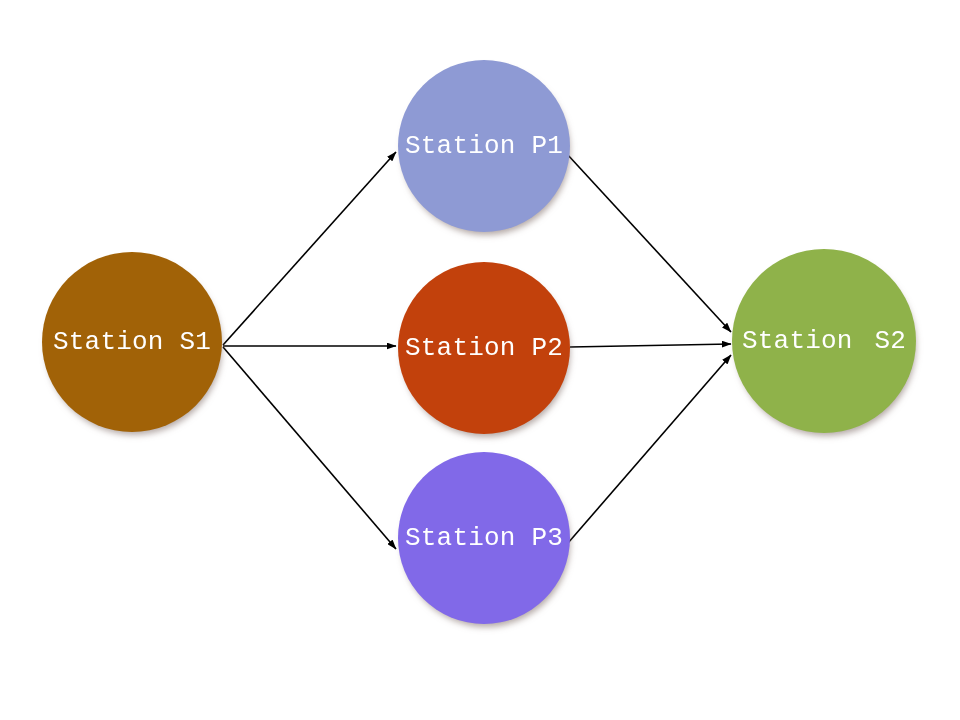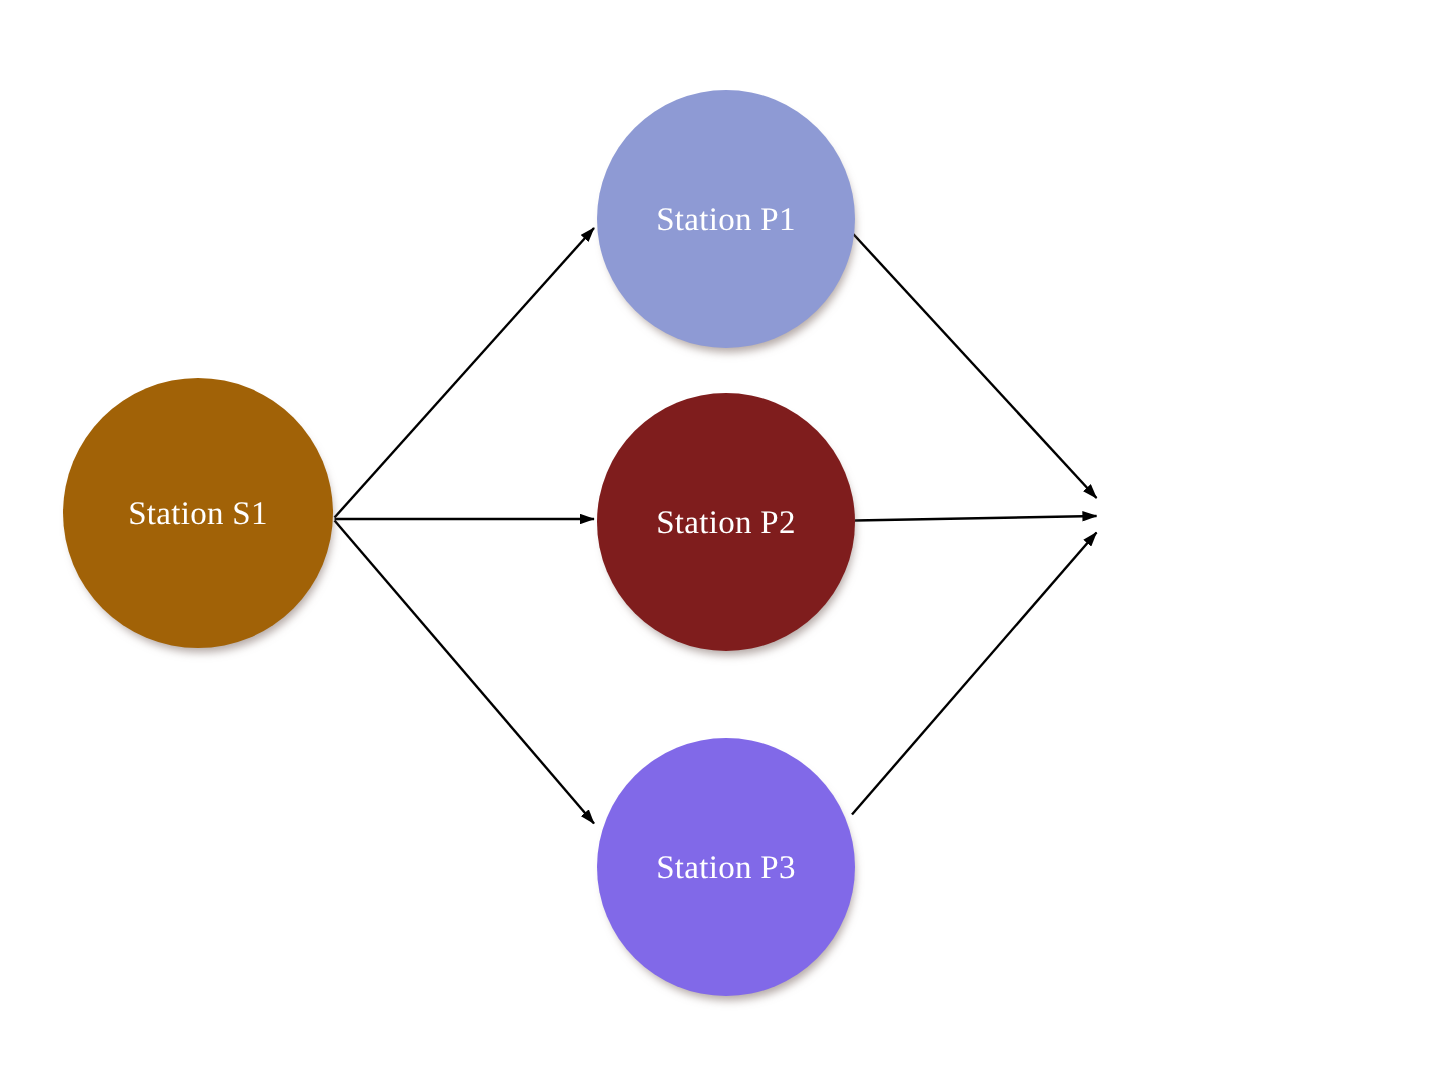--- a/index.html
+++ b/index.html
@@ -28,22 +28,22 @@
     position: absolute;
     border-radius: 50%;
     display: flex;
     align-items: center;
     justify-content: center;
     box-sizing: border-box;
     box-shadow: 2px 5px 6px -2px rgba(120, 100, 95, 0.55);
   }
   .node-label {
     color: #ffffff;
-    font-family: Liberation Serif, serif;
-    font-size: 22px;
+    font-family: Liberation Mono, monospace;
+    font-size: 26px;
     font-weight: 400;
     letter-spacing: 0.2px;
     line-height: 1;
     white-space: nowrap;
     text-align: center;
     user-select: none;
   }
   .node-label.wide-gap {
     word-spacing: 6px;
   }
@@ -70,22 +70,25 @@
   </svg>
 
   <div class="node" style="left: 42px; top: 252px; width: 180px; height: 180px; background: #a16207;">
     <span class="node-label" style="color: rgb(255, 255, 255);">Station S1</span>
   </div>
 
   <div class="node" style="left: 398px; top: 60px; width: 172px; height: 172px; background: rgb(142, 154, 212);">
     <span class="node-label" style="color: rgb(255, 255, 255);">Station P1</span>
   </div>
 
-  <div class="node" style="left: 398px; top: 262px; width: 172px; height: 172px; background: #7f1d1d;">
+  <div class="node" style="left: 398px; top: 262px; width: 172px; height: 172px; background: #c2410c;">
     <span class="node-label" style="color: rgb(255, 255, 255);">Station P2</span>
   </div>
 
-  <div class="node" style="left: 398px; top: 492px; width: 172px; height: 172px; background: rgb(129, 105, 232);">
+  <div class="node" style="left: 398px; top: 452px; width: 172px; height: 172px; background: rgb(129, 105, 232);">
     <span class="node-label" style="color: rgb(255, 255, 255);">Station P3</span>
   </div>
 
+  <div class="node" style="left: 732px; top: 249px; width: 184px; height: 184px; background: rgb(143, 178, 74);">
+    <span class="node-label wide-gap" style="color: rgb(255, 255, 255);">Station  S2</span>
+  </div>
 
 </div>
 
 </body></html>

